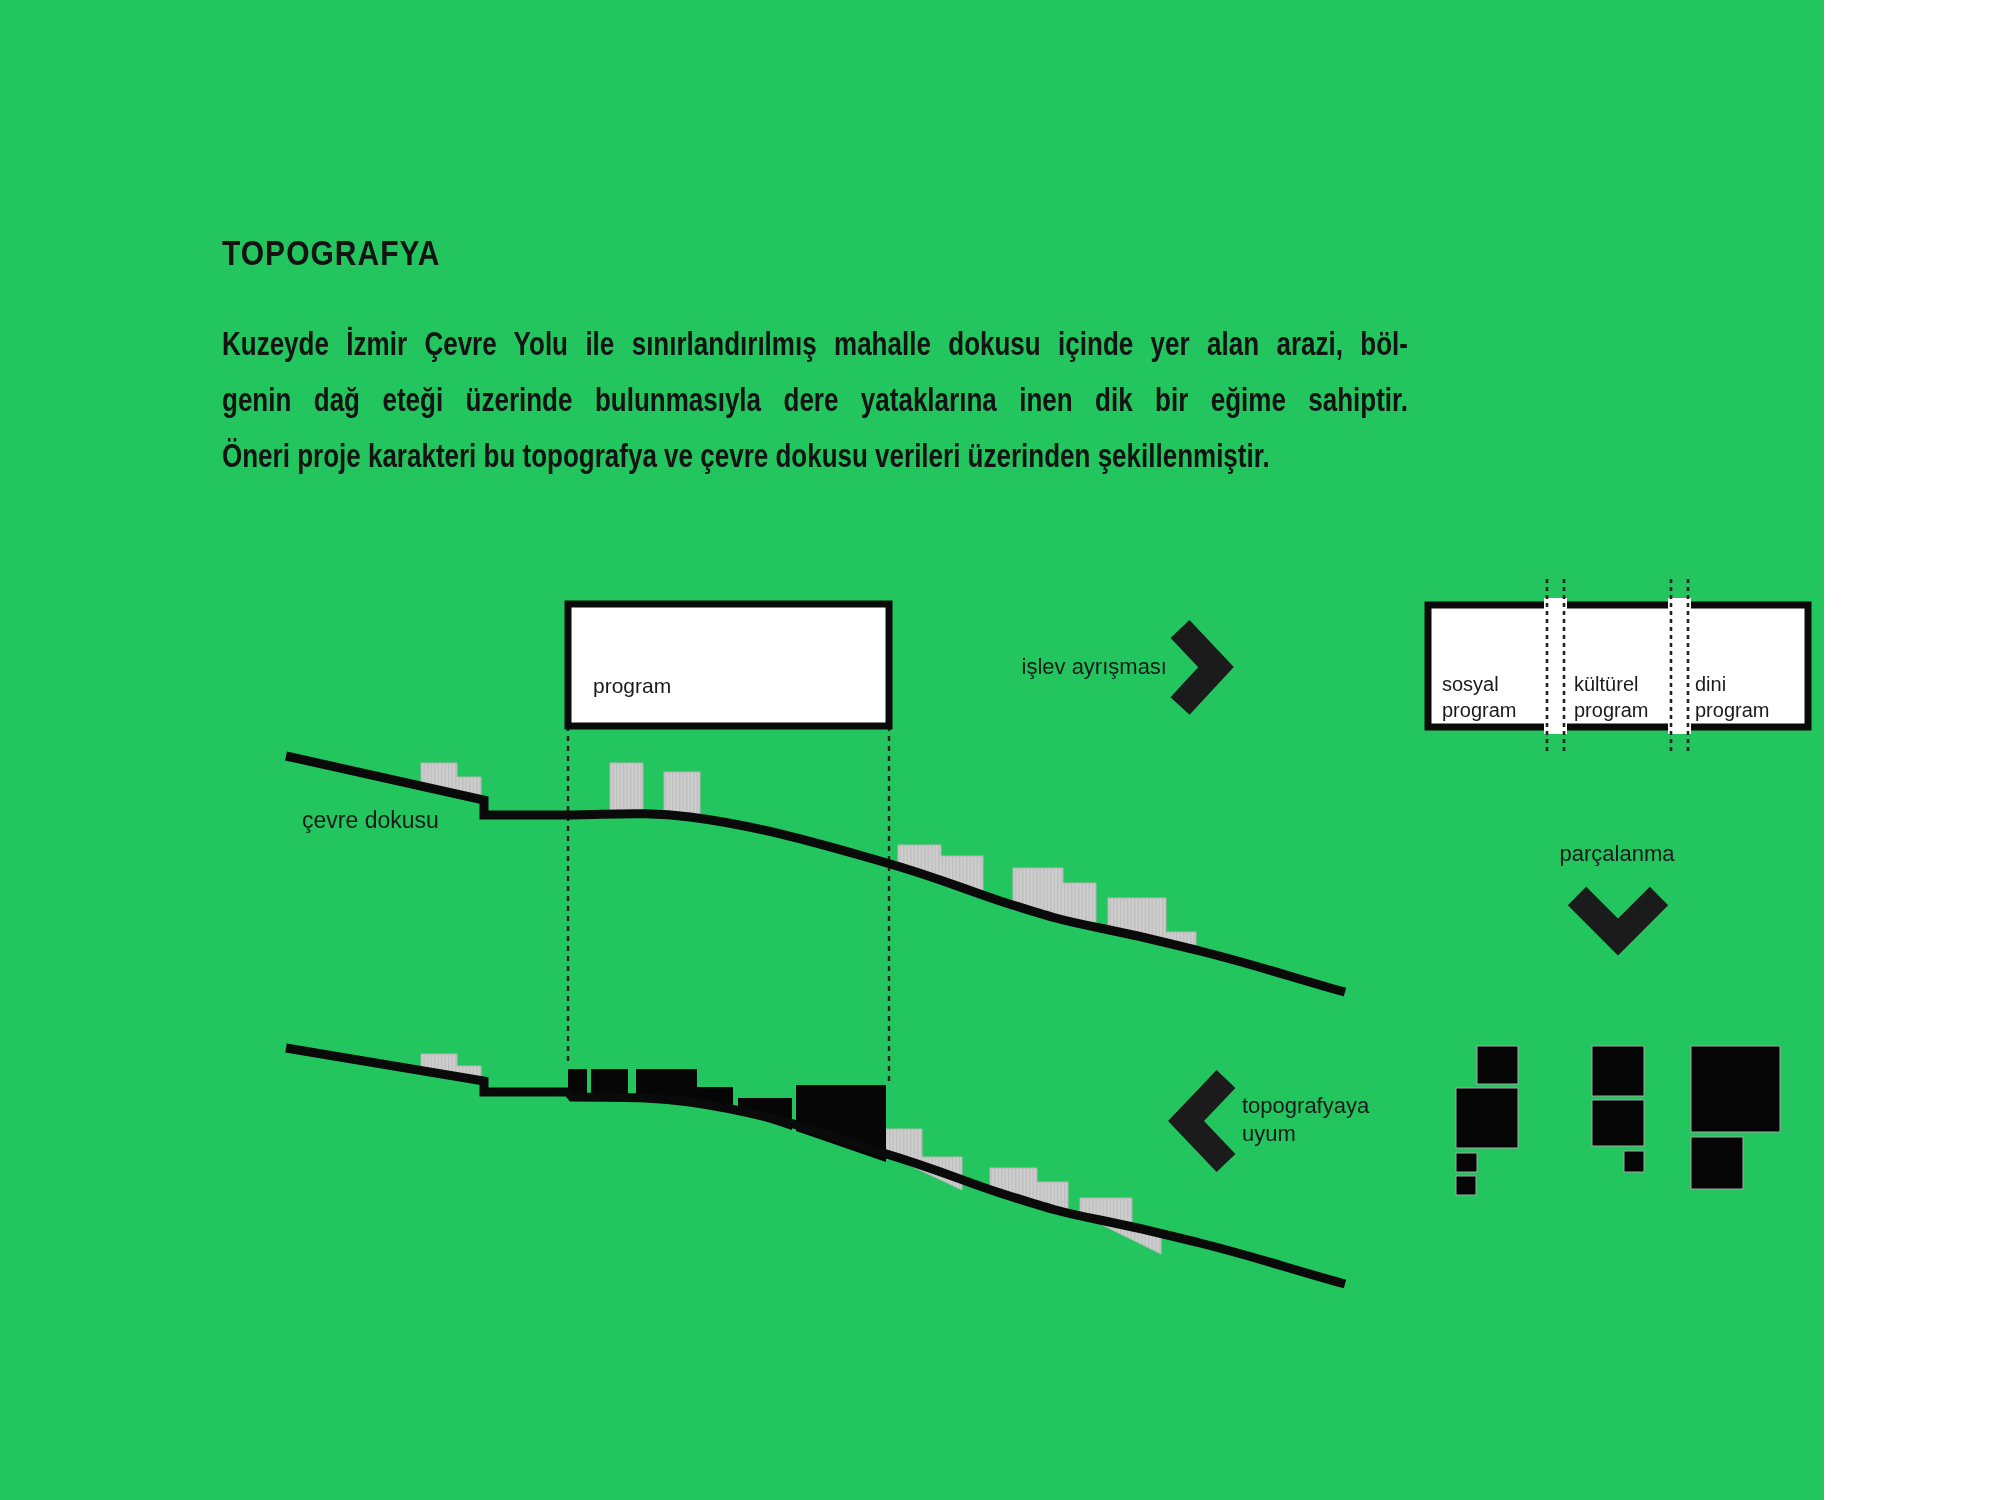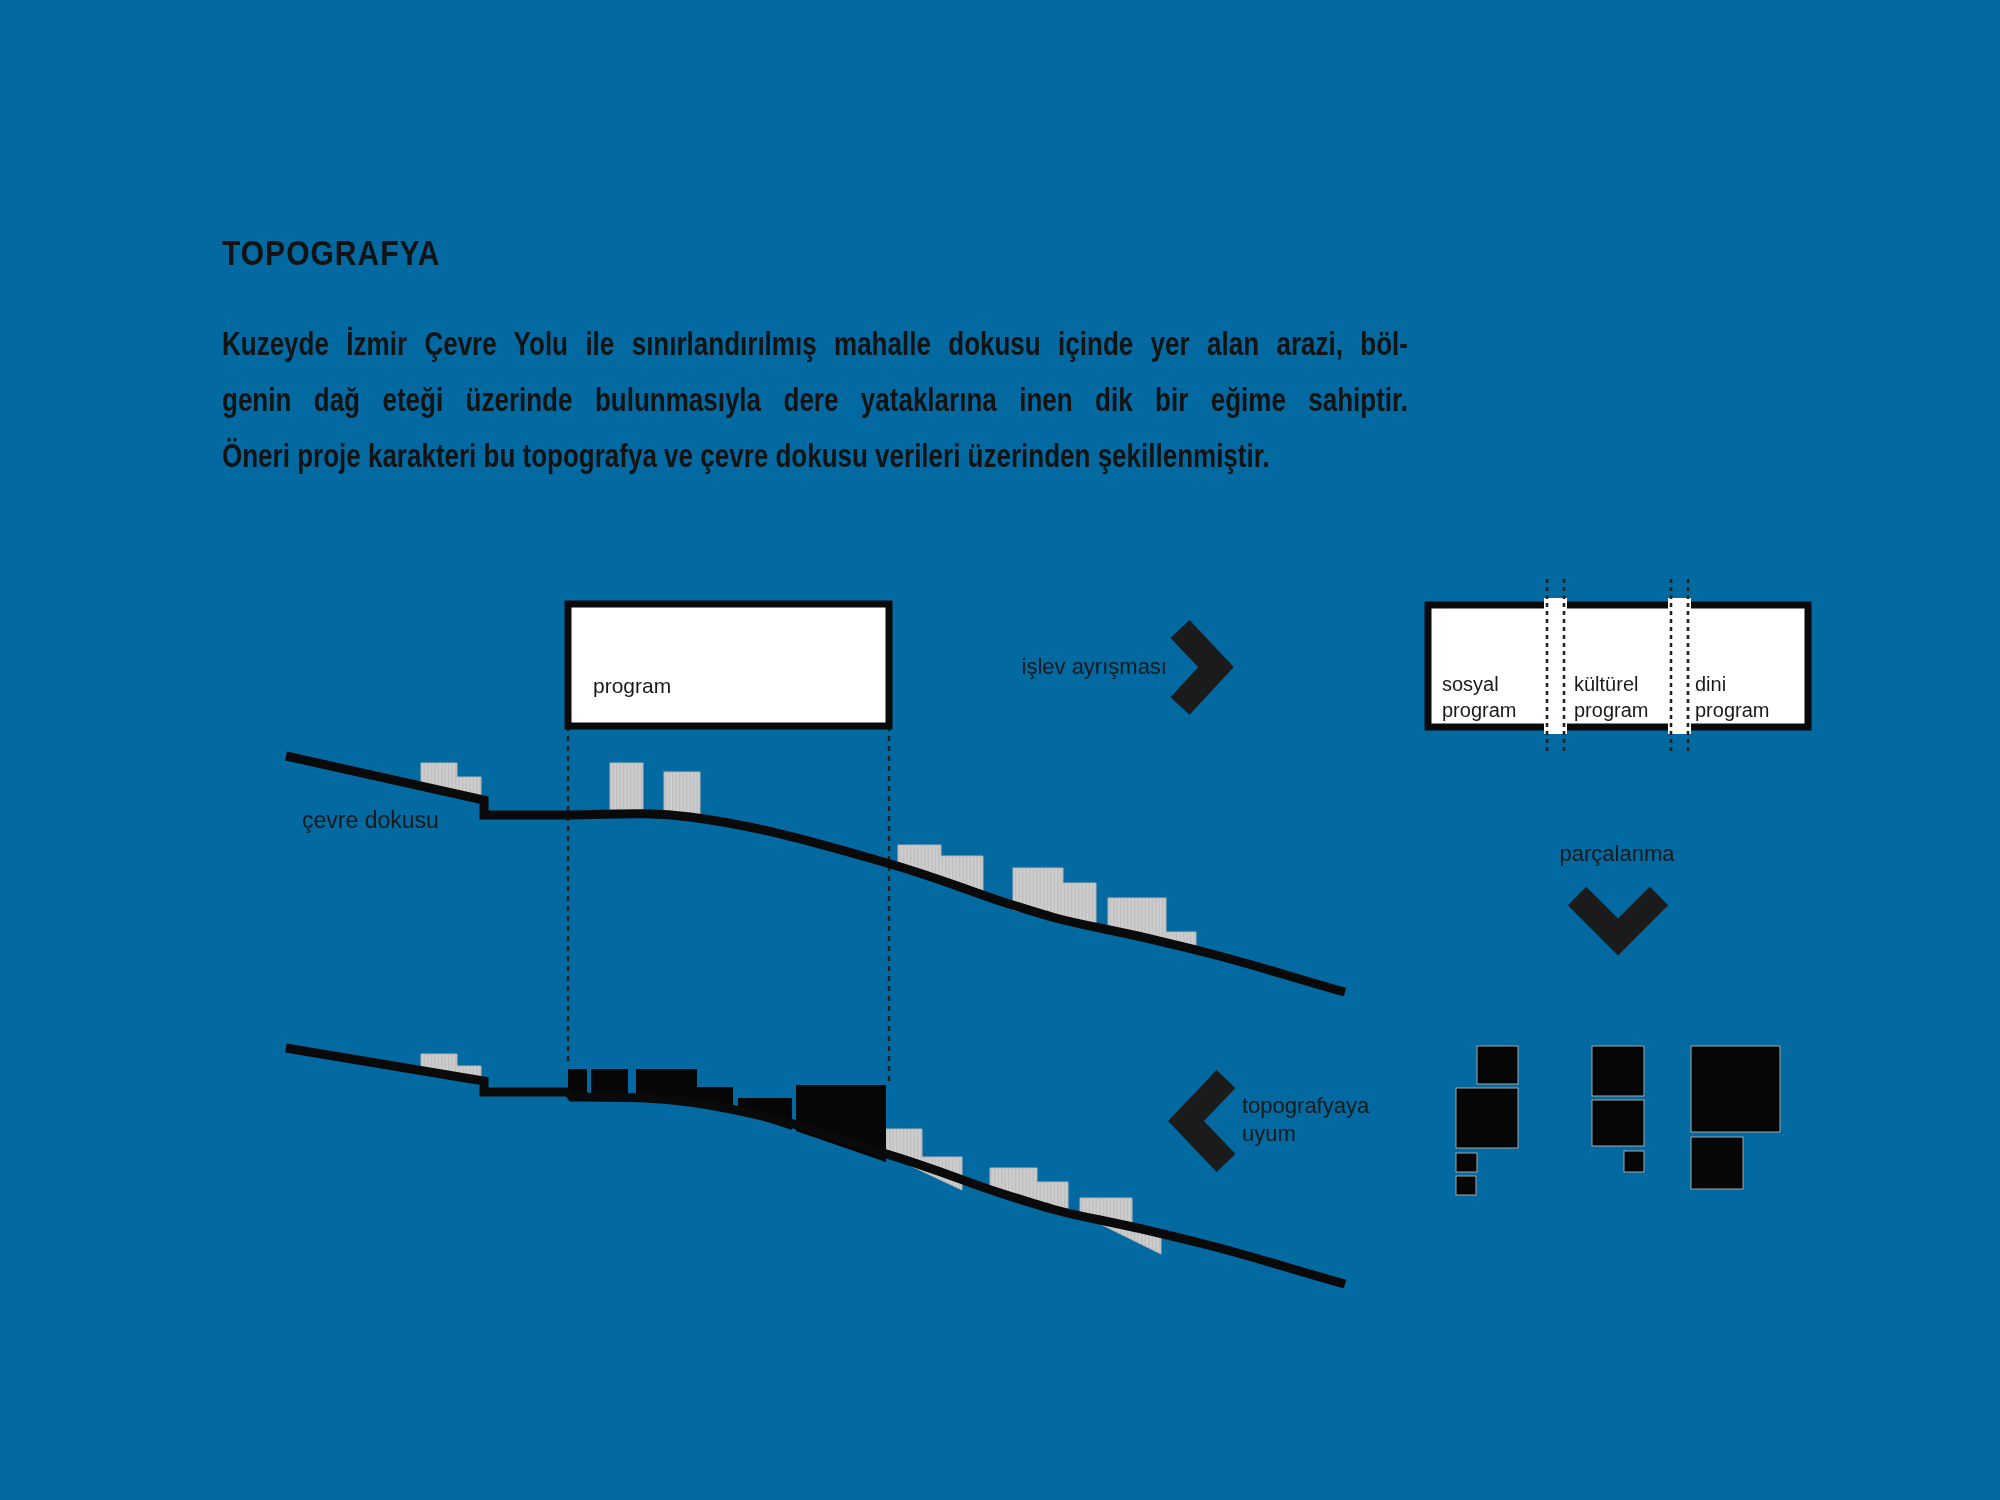--- a/index.html
+++ b/index.html
@@ -1,16 +1,16 @@
 <!DOCTYPE html>
 <html><head>
 <meta charset="utf-8">
 <style>
   html,body{margin:0;padding:0;background:#ffffff;}
-  #page{position:relative;width:2000px;height:1500px;background:#0369a1;overflow:hidden;
+  #page{position:relative;width:1824px;height:1500px;background:#22c55e;overflow:hidden;
         font-family:"Liberation Sans",sans-serif;color:#111;}
   #doc-title{position:absolute;left:222px;top:234px;font-size:30px;font-weight:800;
              letter-spacing:1px;color:#131313;transform:scaleY(1.15);transform-origin:left top;}
   #intro{position:absolute;left:222px;top:316px;width:1186px;font-size:26px;font-weight:700;
          line-height:43px;color:#131313;transform:scaleY(1.3);transform-origin:left top;}
   #intro .jline{text-align:justify;text-align-last:justify;white-space:normal;}
   #intro .lline{text-align:left;}
   svg{position:absolute;left:0;top:0;font-family:"Liberation Sans",sans-serif;}
   svg text{fill:#1a1a1a;}
 </style>

